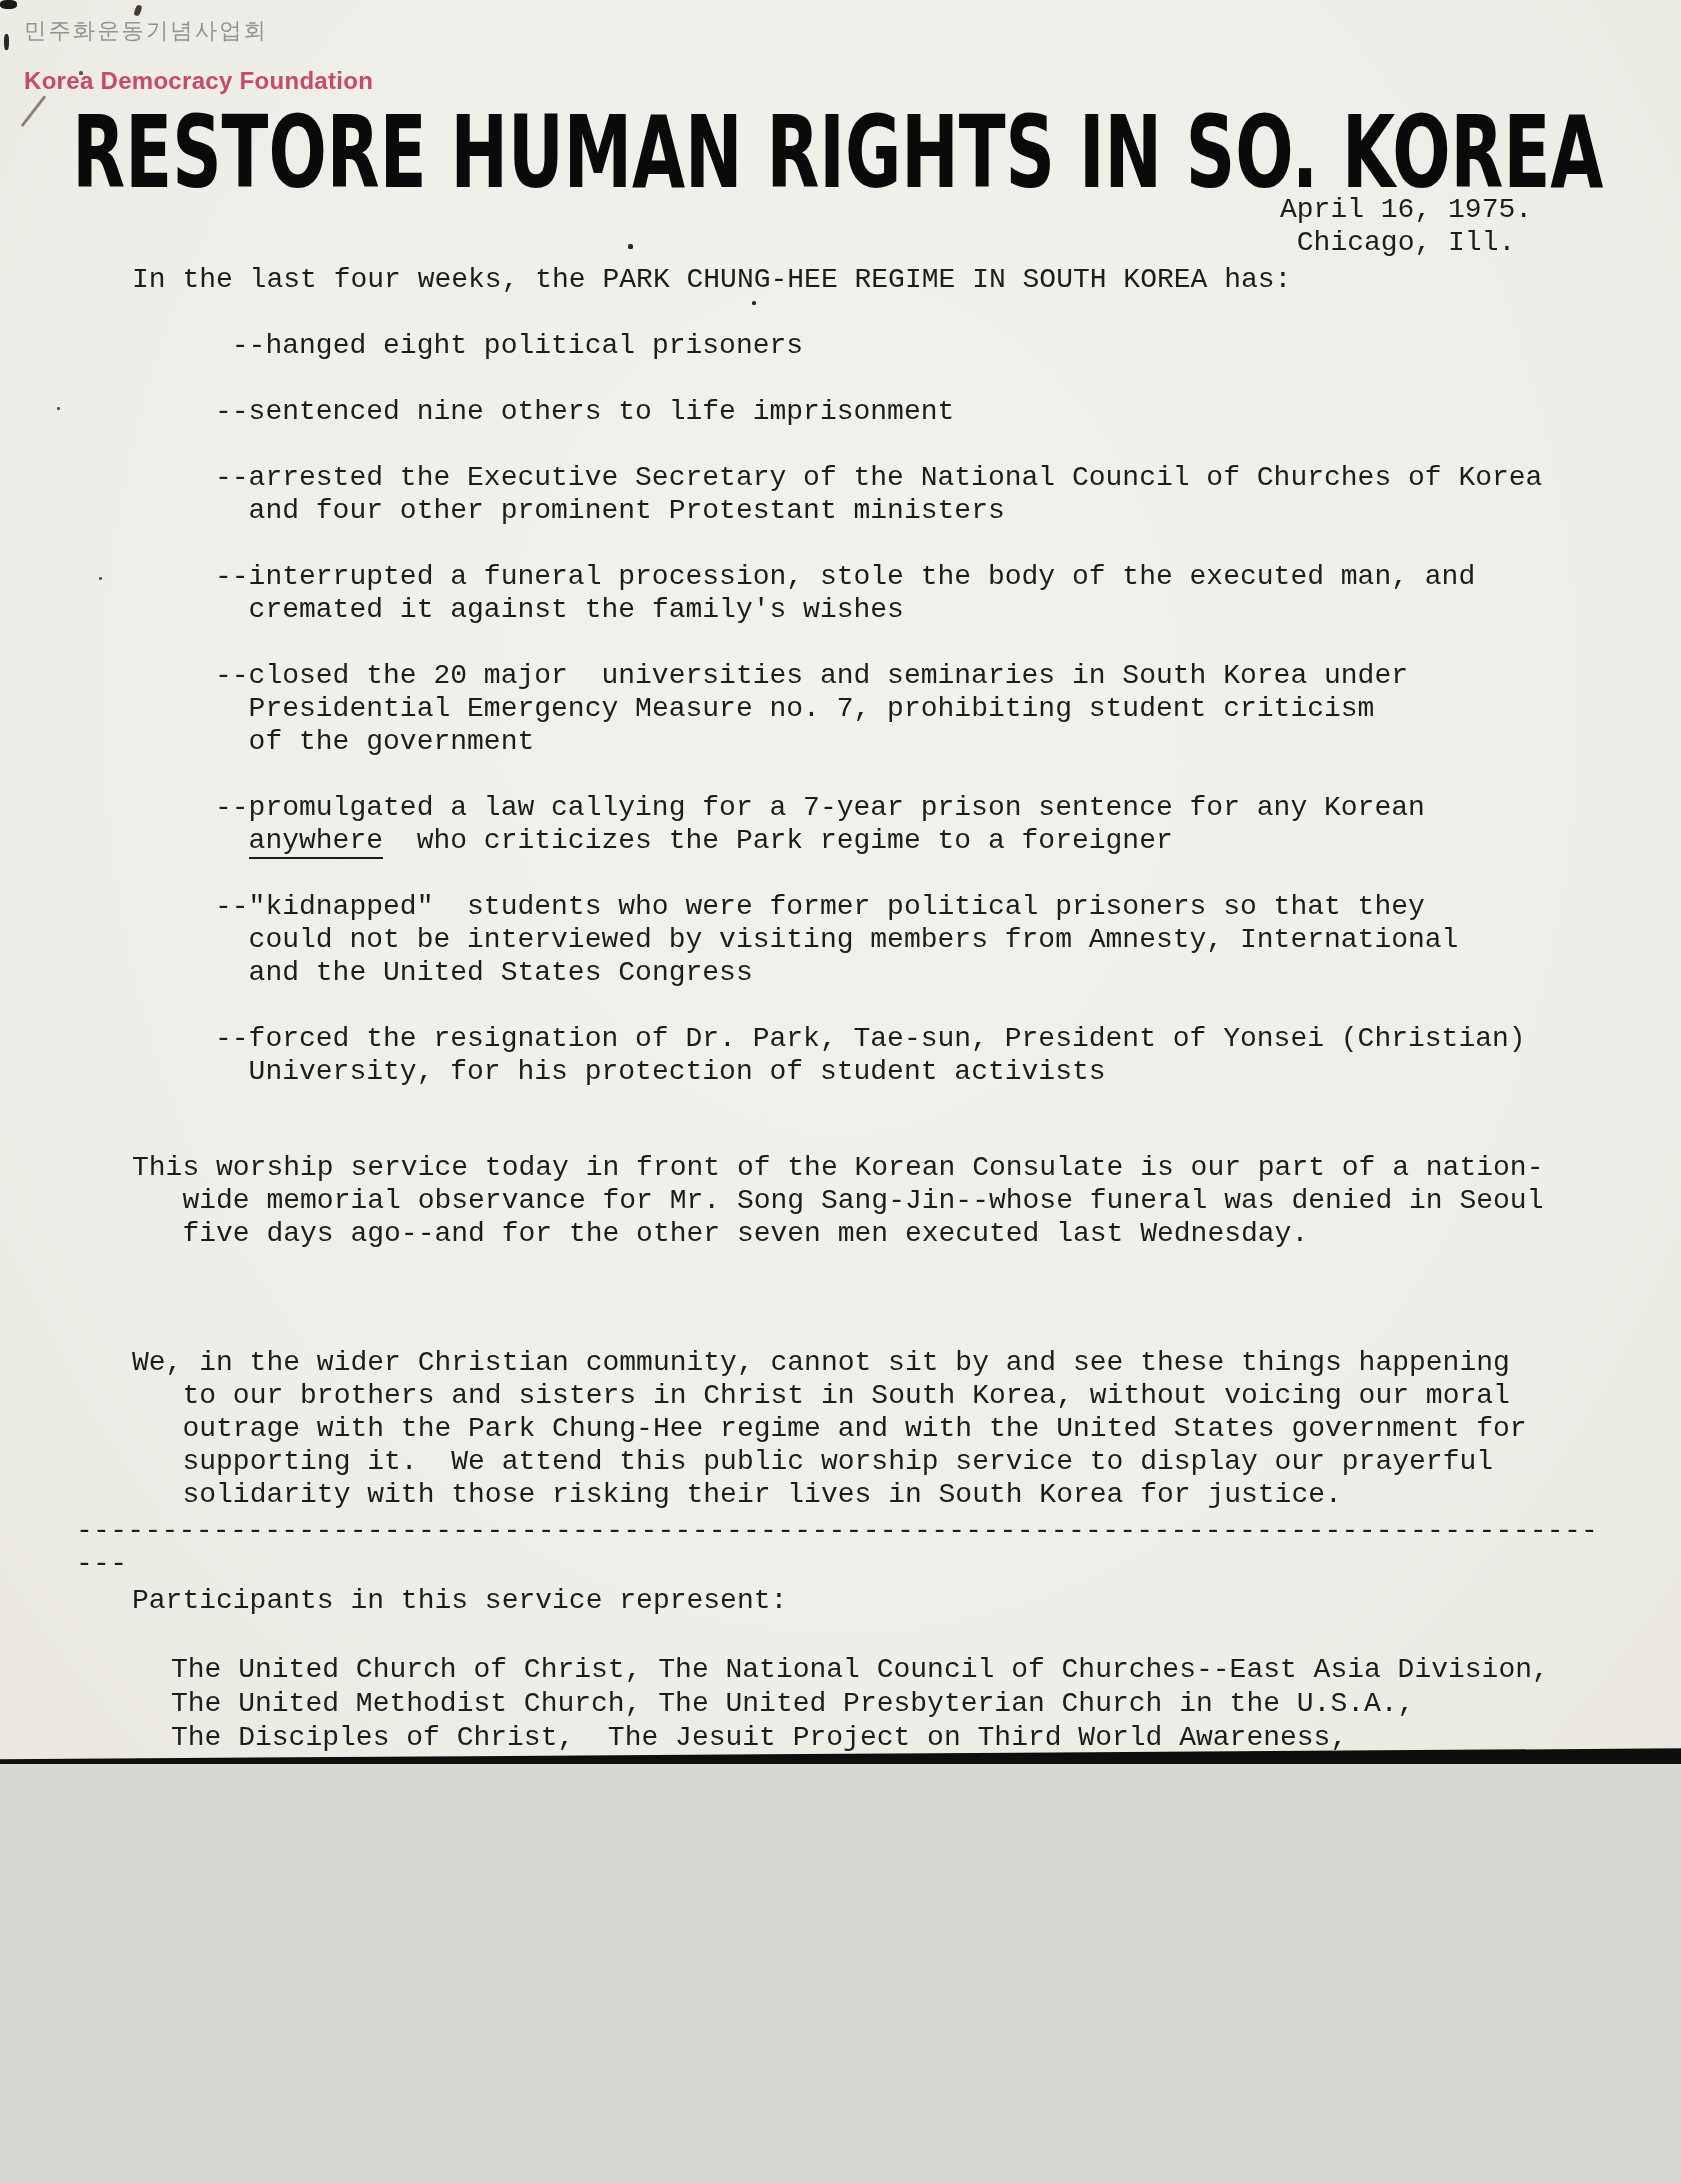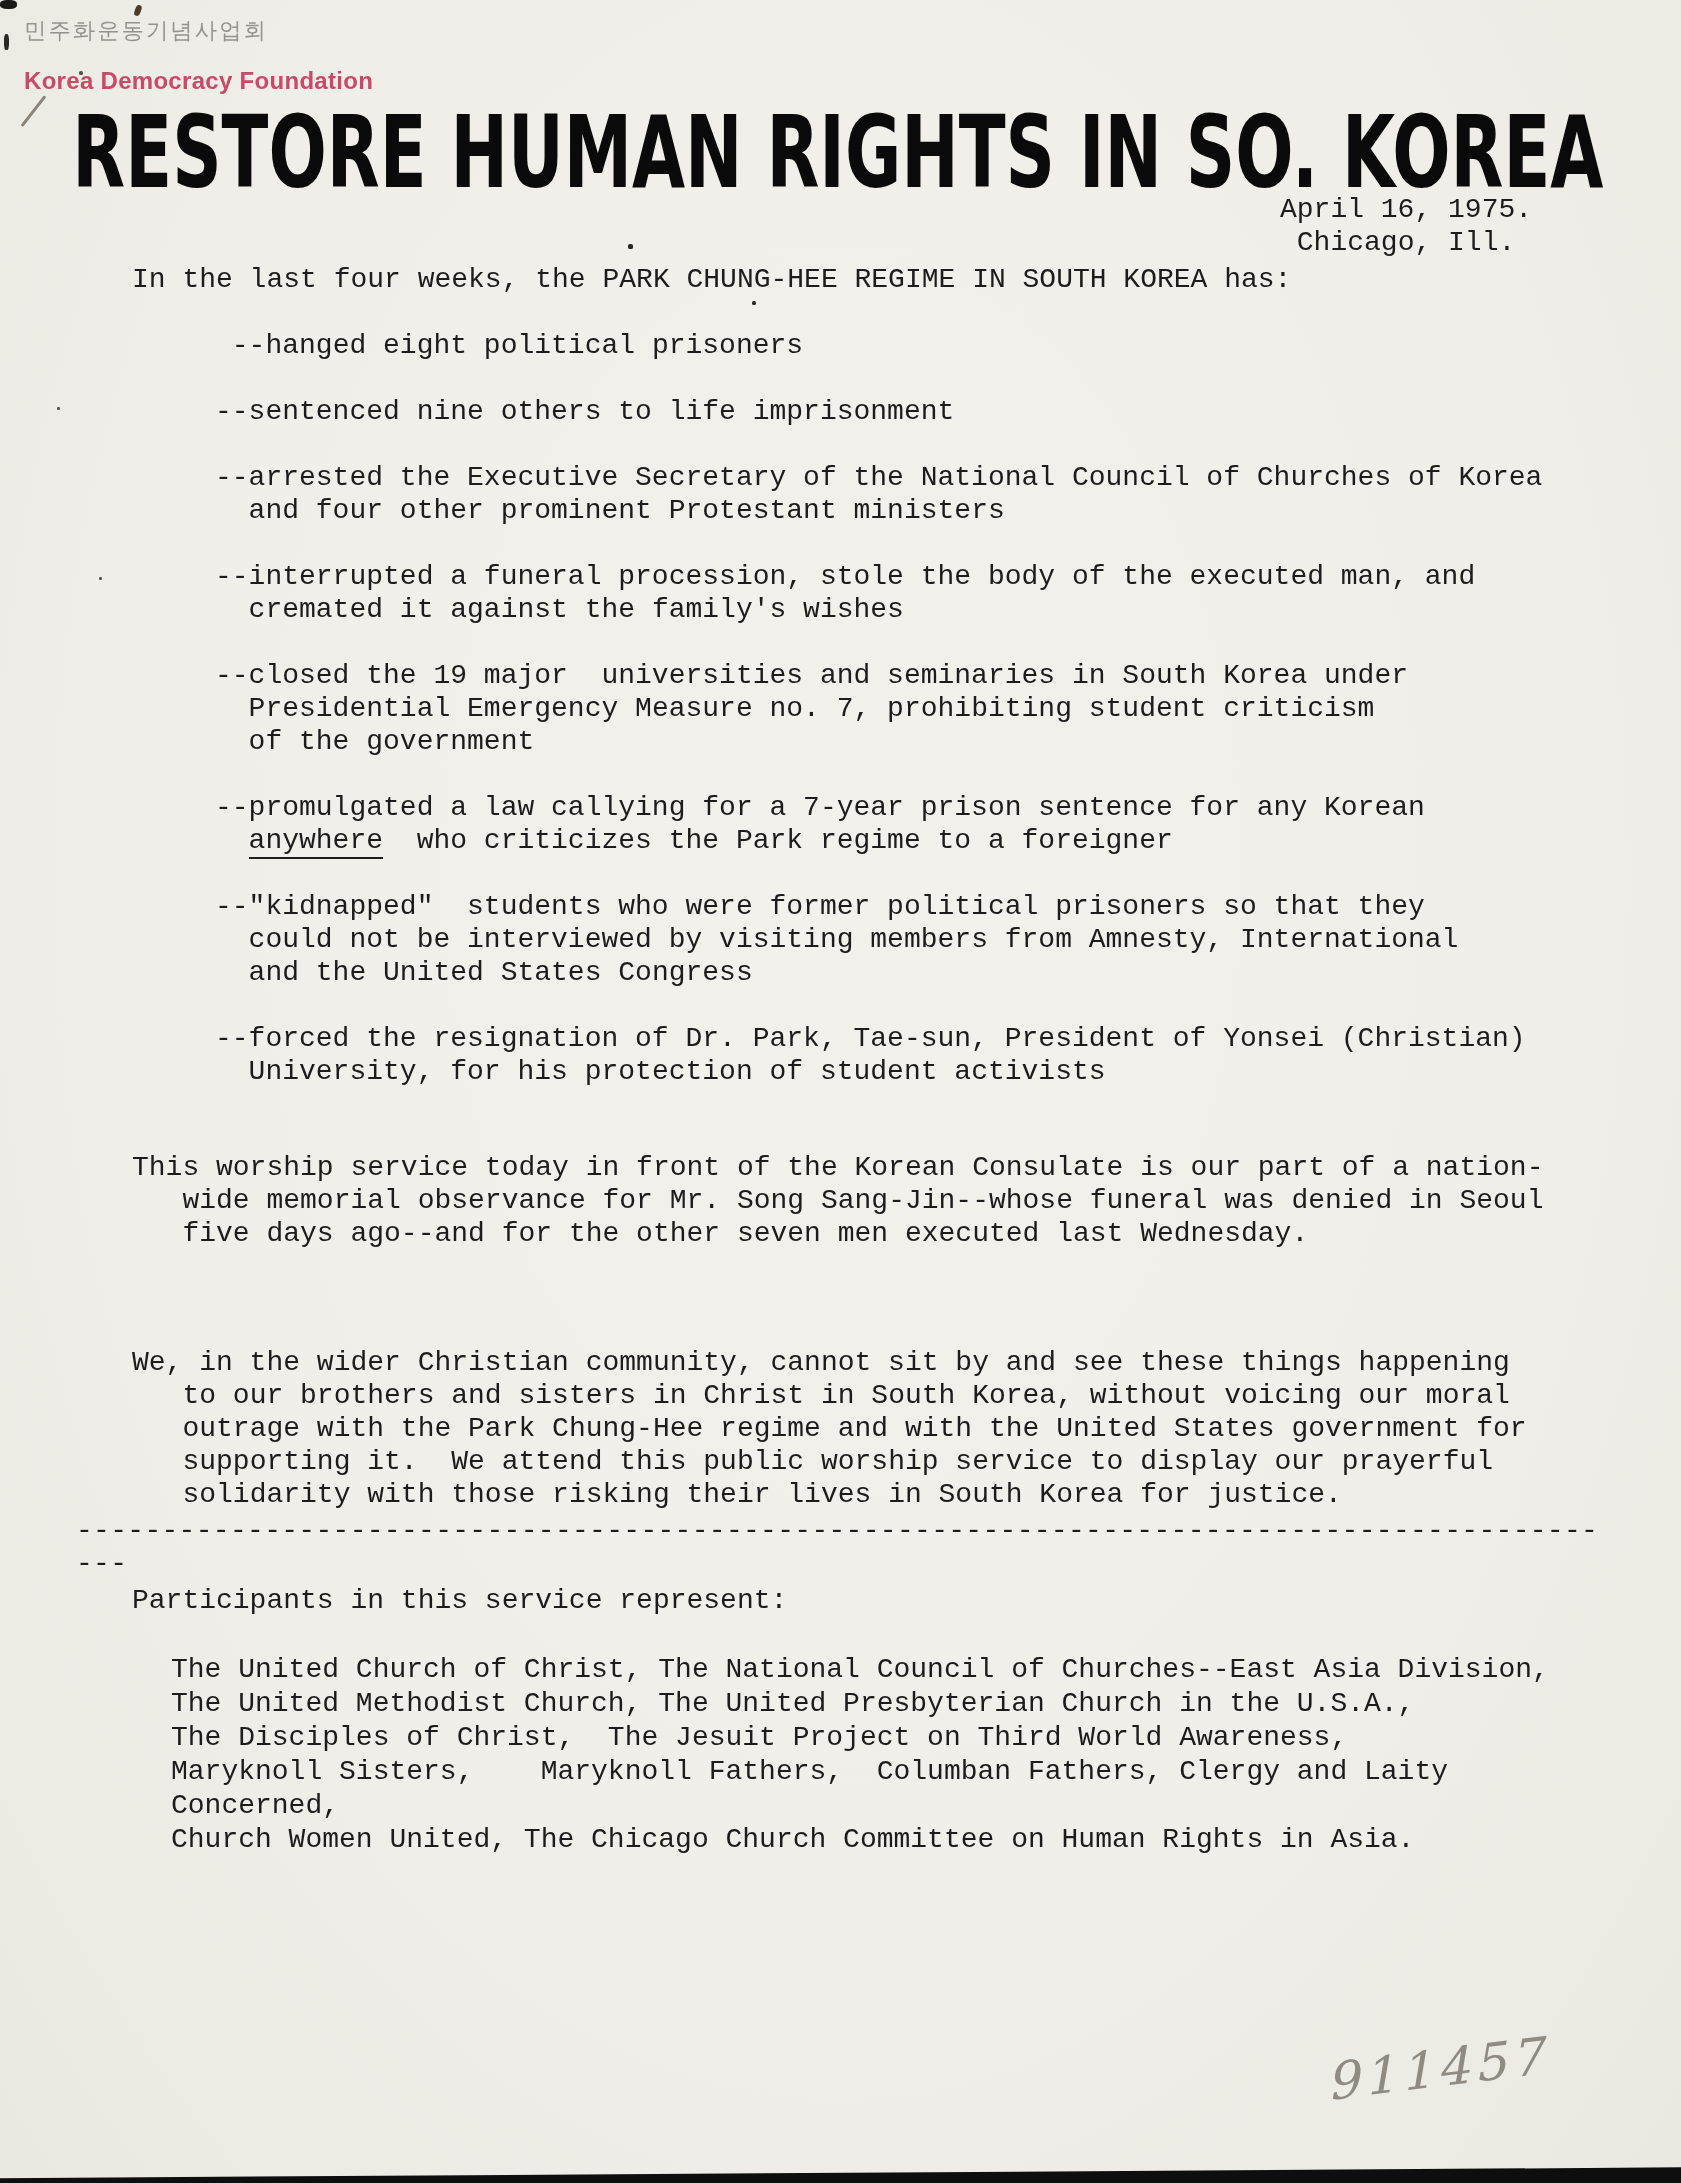--- a/index.html
+++ b/index.html
@@ -1,18 +1,18 @@
 <!DOCTYPE html>
 <html style="font-size:10.6px"><head>
 <meta charset="utf-8">
 <style>
   html,body { margin:0; padding:0; background:#d8d6d0; }
   .page {
     position:relative;
-    width:1682px; height:2183px;
+    width:1682px; height:1764px;
     background:
       radial-gradient(ellipse at 50% 40%, #f2f1ec 0%, #efeee8 60%, #eae8e1 100%);
     overflow:hidden;
     font-family:"Liberation Mono","DejaVu Sans Mono",monospace;
     color:#1c1c1c;
   }
 
   
   .logo { position:absolute; left:24px; top:14.5px; }
   .logo-kr {
@@ -96,21 +96,21 @@
 
   <div class="body-col">
     <div class="pre">In the last four weeks, the PARK CHUNG-HEE REGIME IN SOUTH KOREA has:</div>
 
     <div class="g pre"> --hanged eight political prisoners</div>
     <div class="g pre">--sentenced nine others to life imprisonment</div>
     <div class="g pre">--arrested the Executive Secretary of the National Council of Churches of Korea
   and four other prominent Protestant ministers</div>
     <div class="g pre">--interrupted a funeral procession, stole the body of the executed man, and
   cremated it against the family's wishes</div>
-    <div class="g pre">--closed the 19 major  universities and seminaries in South Korea under
+    <div class="g pre">--closed the 20 major  universities and seminaries in South Korea under
   Presidential Emergency Measure no. 7, prohibiting student criticism
   of the government</div>
     <div class="g pre"><span>--promulgated a law callying for a 7-year prison sentence for any Korean
   </span><span class="u">anywhere</span><span>  who criticizes the Park regime to a foreigner</span></div>
     <div class="g pre">--"kidnapped"  students who were former political prisoners so that they
   could not be interviewed by visiting members from Amnesty, International
   and the United States Congress</div>
     <div class="g pre">--forced the resignation of Dr. Park, Tae-sun, President of Yonsei (Christian)
   University, for his protection of student activists</div>
 

